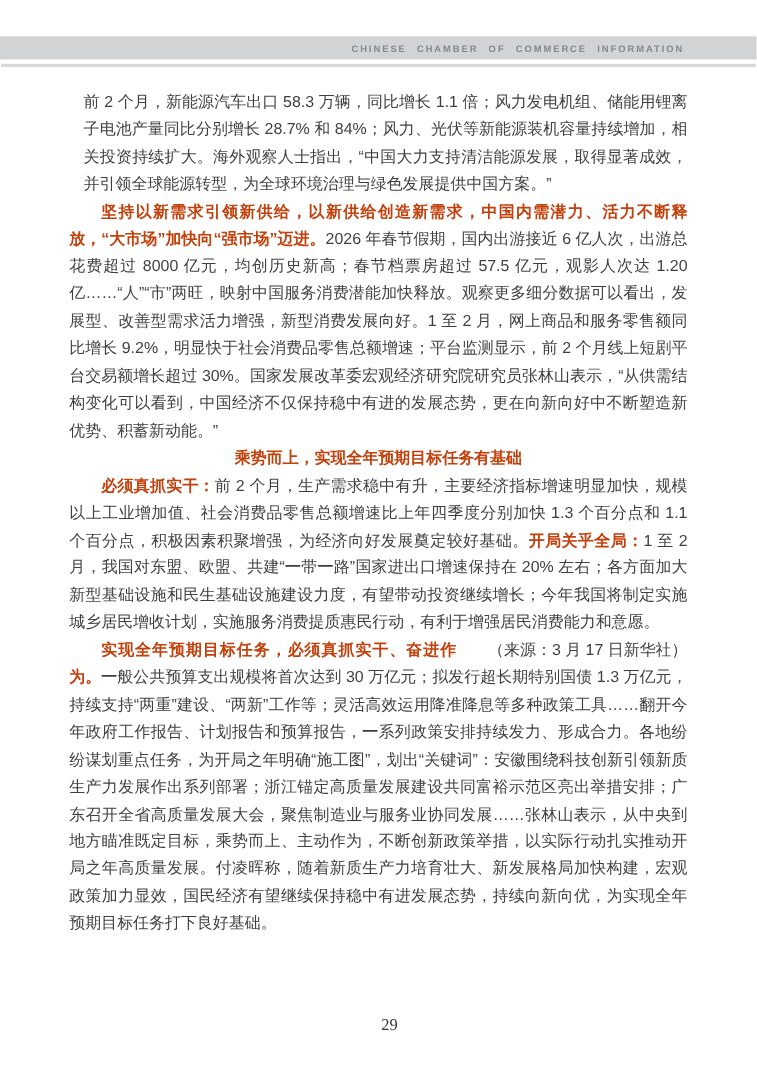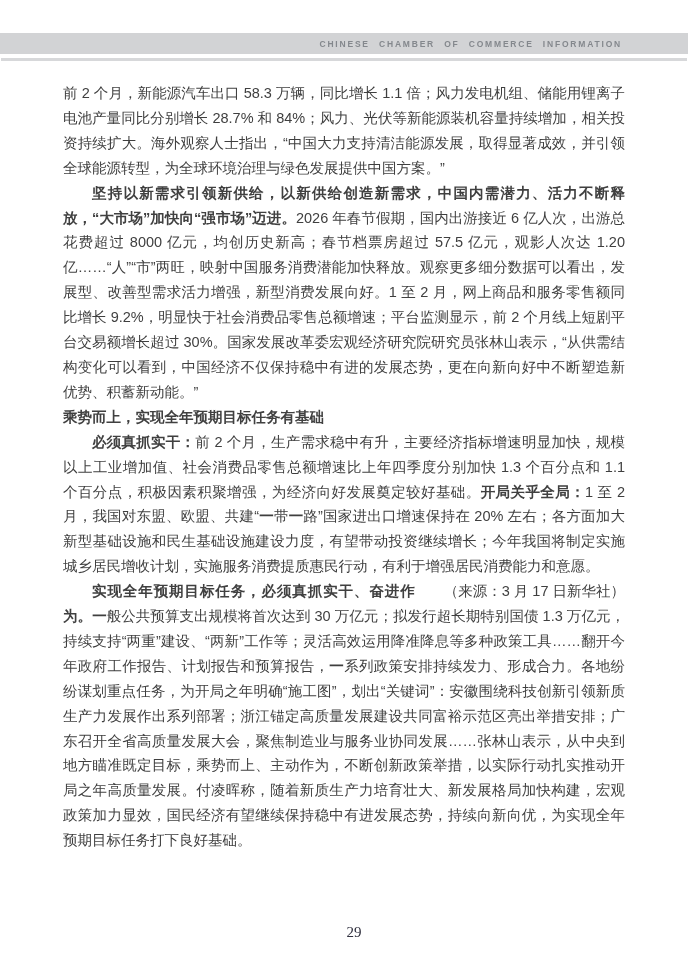--- a/index.html
+++ b/index.html
@@ -28,23 +28,23 @@
     background:#d7d8da;
   }
   
   .article {
     position:absolute; top:81px; left:63px; width:562px;
     color:#3f3f3f;
     font-size:14.5px; line-height:24.9px;
     text-align:justify;
   }
   .article p { margin:0; text-indent:2em; }
-  .article p.noindent { text-indent:0; }
-  .article p.heading { text-align:left; text-indent:0; font-weight:bold; color:#1a1a1a; }
-  .article .b { font-weight:bold; color:#404040; }
+  .article p.noindent { text-indent:0;margin-left:13px; }
+  .article p.heading { text-align:center; text-indent:0; font-weight:bold; color:#1a1a1a; }
+  .article .b { font-weight:bold; color:#c2410c; }
   .article .one { font-weight:bold; }
   .article .source { float:right; }
   
   .footer {
     position:absolute; top:923px; left:0; right:0;
     text-align:center;
     padding-left:20px;
   }
   .page-number {
     font-family:"Liberation Serif","DejaVu Serif",serif;

